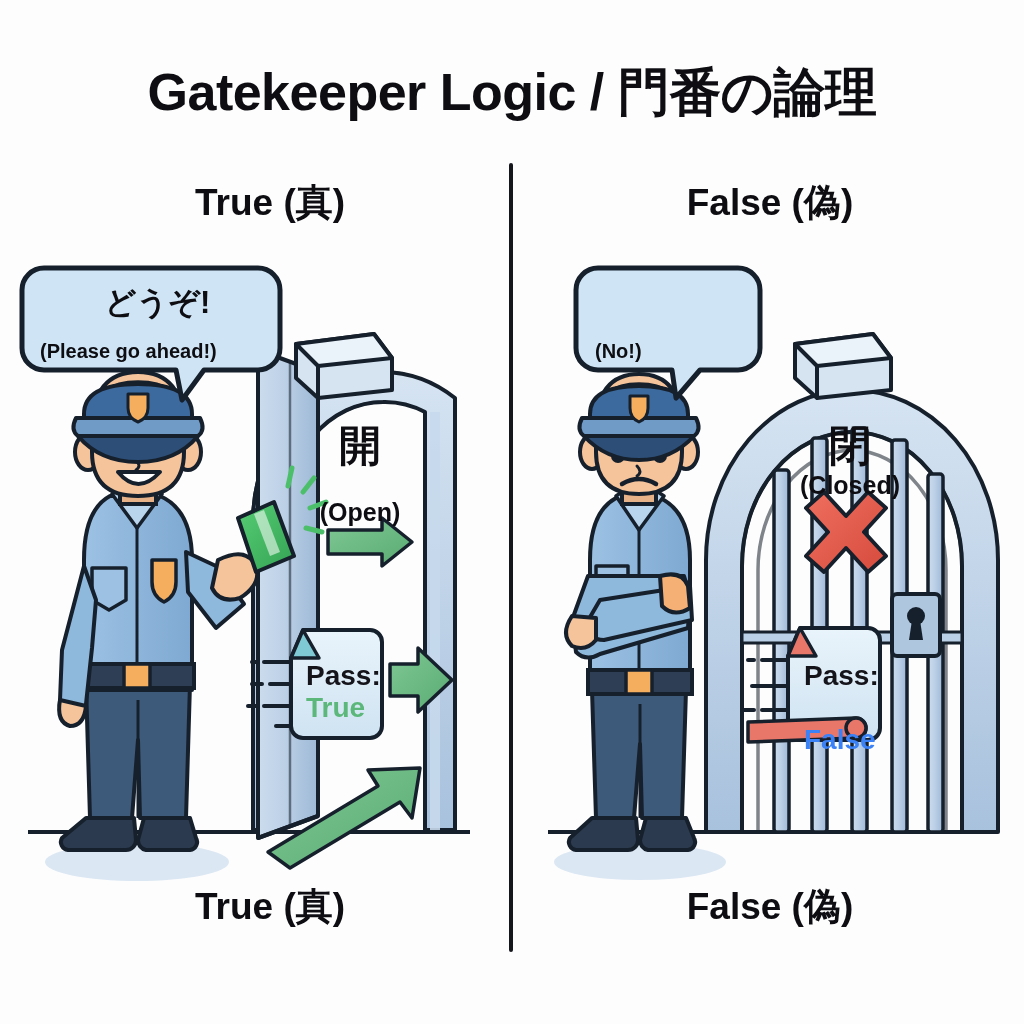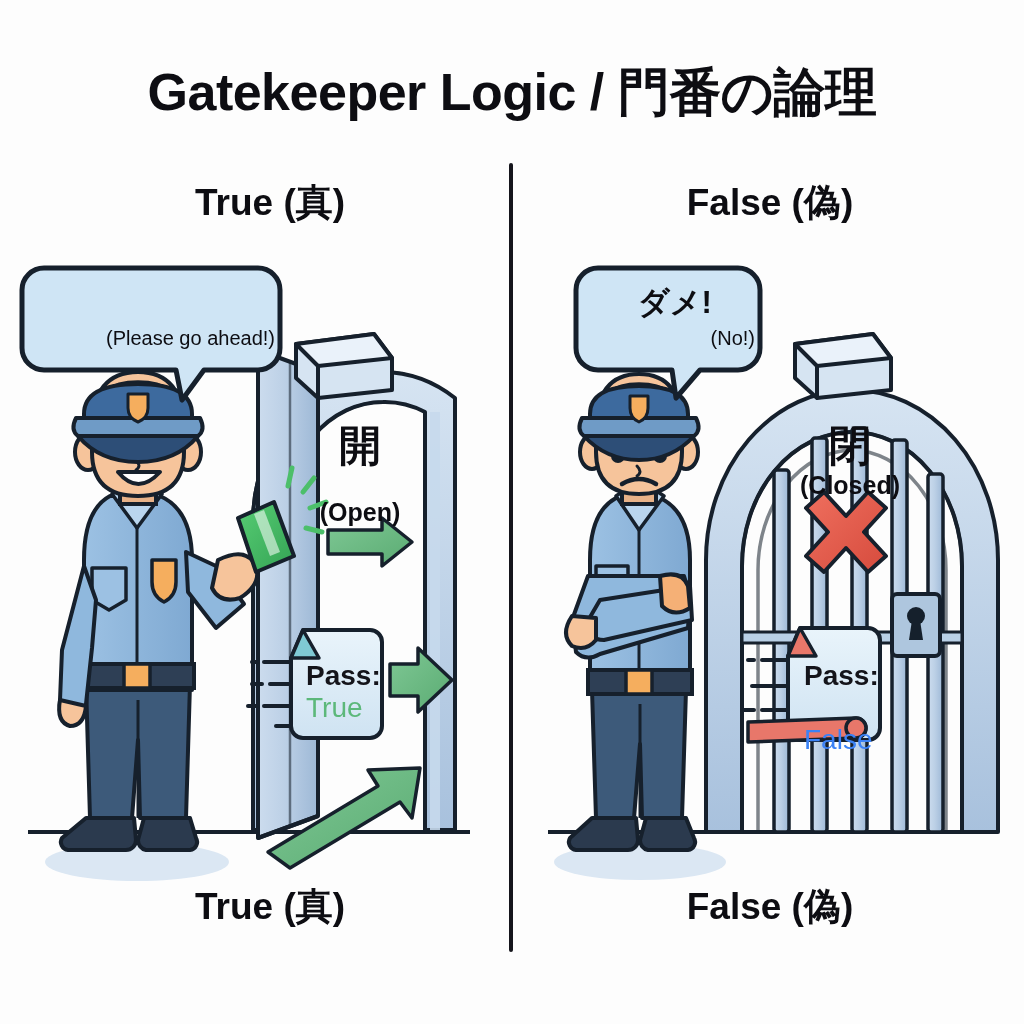--- a/index.html
+++ b/index.html
@@ -51,35 +51,35 @@
     left: 60px; top: 882px; width: 420px;
     text-align: center;
     font-size: 37px; font-weight: bold;
   }
   #foot-right {
     left: 560px; top: 882px; width: 420px;
     text-align: center;
     font-size: 37px; font-weight: bold;
   }
   .bub-jp { font-size: 31px; font-weight: bold; text-align: center; }
-  .bub-en { font-size: 20px; font-weight: normal; text-align: right; }
+  .bub-en { font-size: 20px; font-weight: bold; text-align: left; margin-top: 13px; }
   #bubL-jp { left: 45px; top: 282px; width: 225px; }
   #bubL-en { left: 40px; top: 327px; width: 235px; }
   #bubR-jp { left: 595px; top: 282px; width: 160px; }
   #bubR-en { left: 595px; top: 327px; width: 160px; }
 
   .gate-jp { font-size: 42px; font-weight: bold; text-align: center; }
   .gate-en { font-size: 25px; font-weight: bold; text-align: center; }
   #openJP  { left: 300px; top: 418px; width: 120px; }
   #openEN  { left: 290px; top: 498px; width: 140px; }
   #closedJP{ left: 790px; top: 418px; width: 120px; }
   #closedEN{ left: 768px; top: 471px; width: 164px; }
 
   .card-k { font-size: 28px; font-weight: bold; }
-  .card-v { font-size: 28px; font-weight: normal; }
+  .card-v { font-size: 28px; font-weight: bold; }
   #cardL-k { left: 306px; top: 660px; color:#14141a; }
   #cardL-v { left: 306px; top: 692px; color: #5cb87a; }
   #cardR-k { left: 804px; top: 660px; color:#14141a; }
   #cardR-v { left: 804px; top: 692px; color: #3b82f6; margin-top: 32px; }
 </style>
 </head>
 <body>
 
 <div id="canvas">
 
@@ -357,23 +357,23 @@
                  L700 370 L676 398 L672 370 L598 370 A22 22 0 0 1 576 348 L576 290 A22 22 0 0 1 598 268 Z" fill="#cfe5f5" stroke="#16202c" stroke-width="5" stroke-linejoin="round"></path>
       </g>
     </g>
   </svg>
 
   <div class="txt" id="title">Gatekeeper Logic / 門番の論理</div>
 
   <div class="txt" id="hdr-left">True (真)</div>
   <div class="txt" id="hdr-right">False (偽)</div>
 
+  <div class="txt bub-jp" id="bubL-jp">どうぞ!</div>
   <div class="txt bub-en" id="bubL-en">(Please go ahead!)</div>
 
-  <div class="txt bub-jp" id="bubR-jp">ダメ!</div>
   <div class="txt bub-en" id="bubR-en">(No!)</div>
 
   <div class="txt gate-jp" id="openJP">開</div>
   <div class="txt gate-en" id="openEN">(Open)</div>
   <div class="txt gate-jp" id="closedJP">閉</div>
   <div class="txt gate-en" id="closedEN">(Closed)</div>
 
   <div class="txt card-k" id="cardL-k">Pass:</div>
   <div class="txt card-v" id="cardL-v">True</div>
   <div class="txt card-k" id="cardR-k">Pass:</div>

